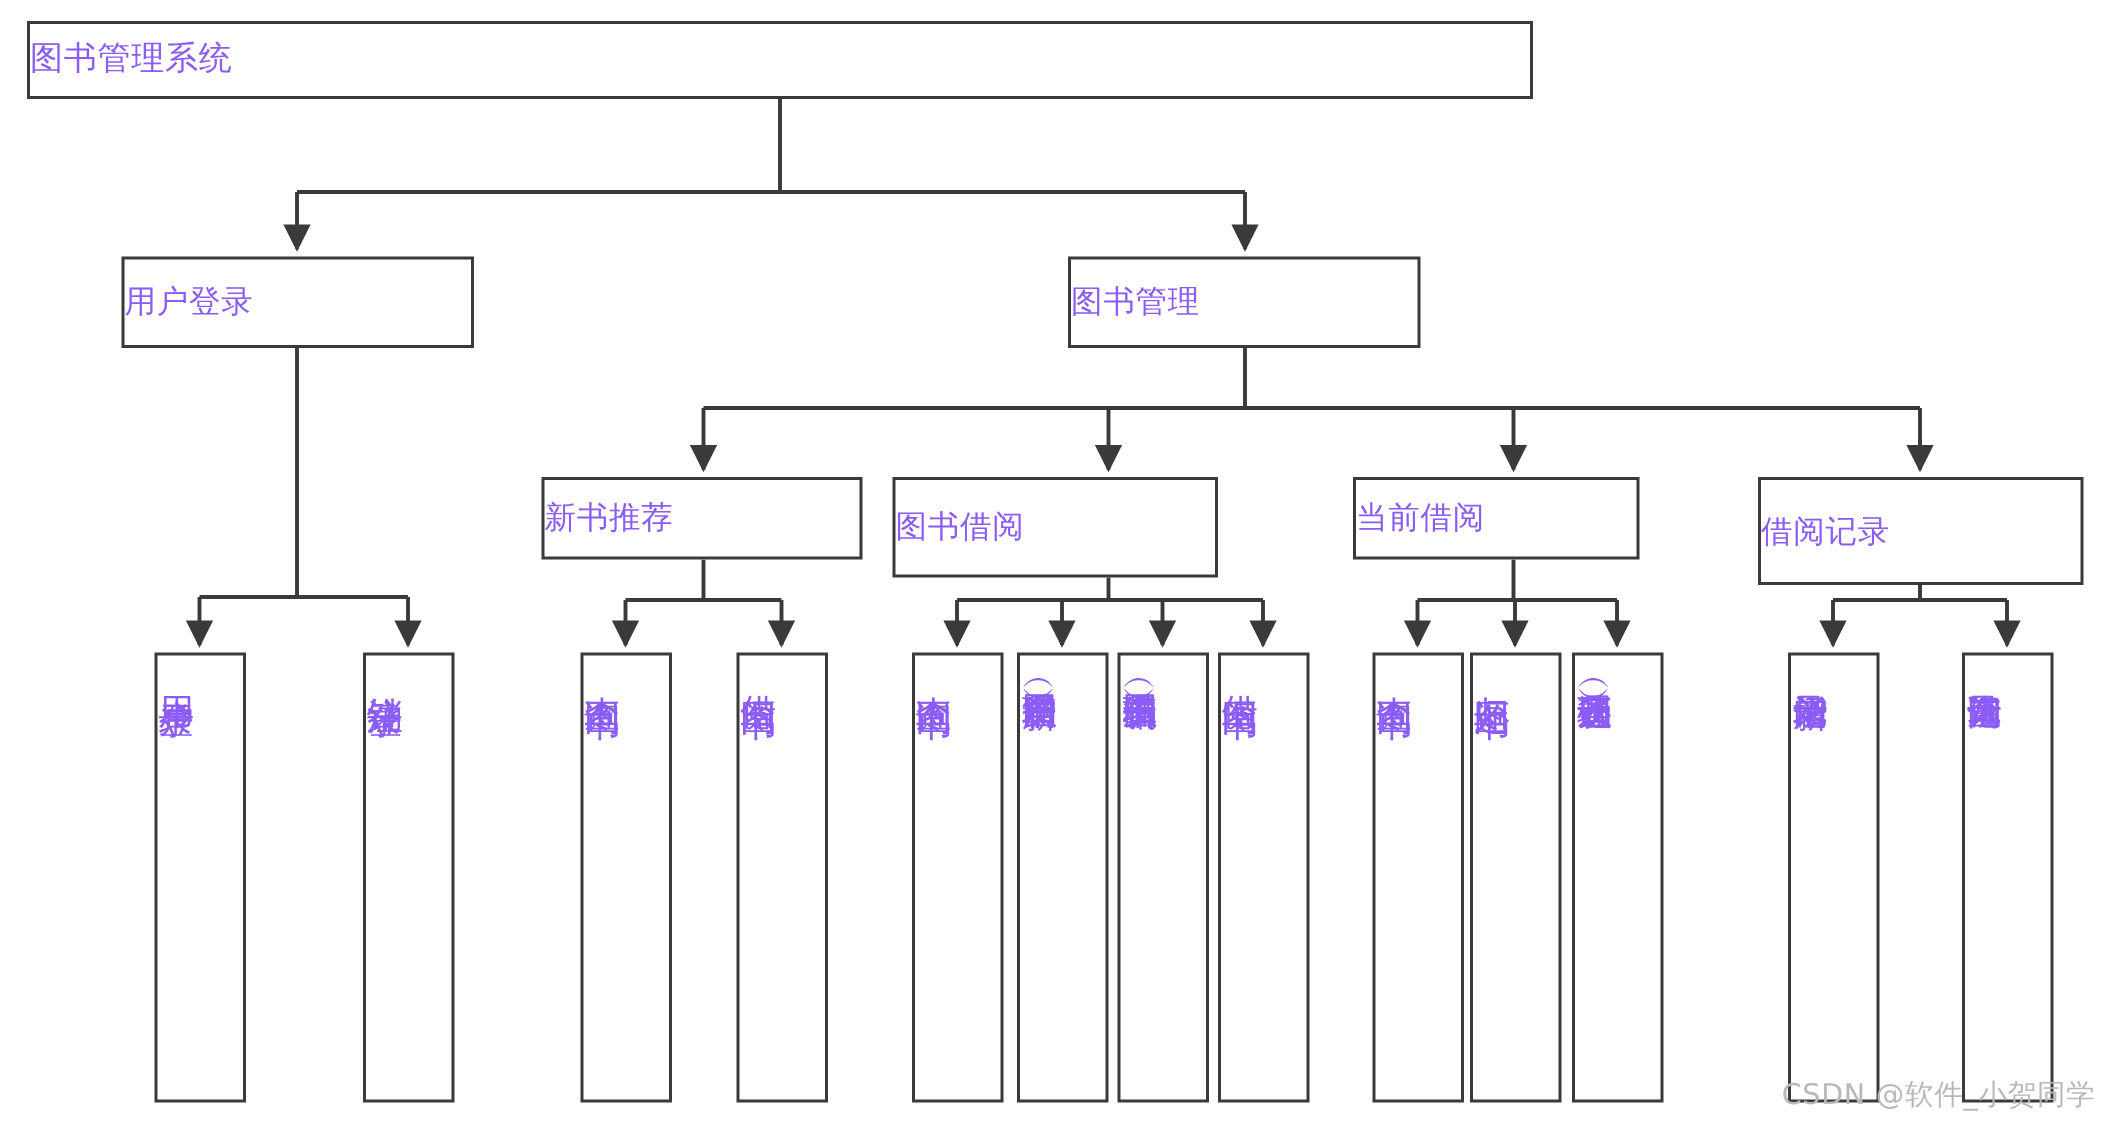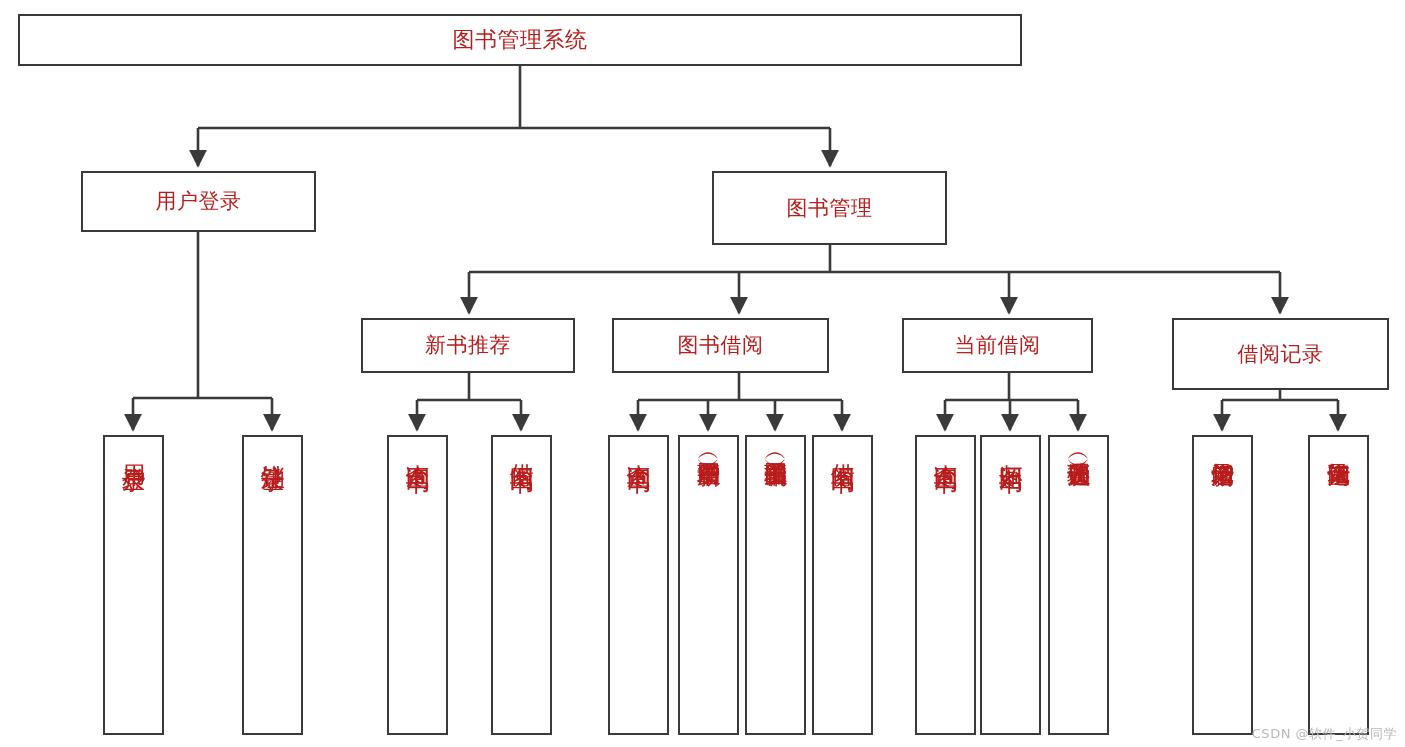--- a/index.html
+++ b/index.html
@@ -26,22 +26,22 @@
     height: 747px;
     pointer-events: none;
   }
   .node {
     position: absolute;
     box-sizing: border-box;
     background: #ffffff;
     border: 2px solid #3a3a3a;
     display: flex;
     align-items: center;
-    justify-content: center;
-    color: #b91c1c;
+    justify-content: flex-start;
+    color: #8b5cf6;
     z-index: 2;
   }
   .node .label {
     display: block;
     text-align: center;
     line-height: 1.18;
     letter-spacing: 0.5px;
   }
   
   .node.horiz .label {
@@ -65,21 +65,21 @@
     white-space: nowrap;
   }
   .node.vert.tall-text .label {
     font-size: 23px;
     letter-spacing: 0px;
   }
   .watermark {
     position: absolute;
     right: 8px;
     bottom: 4px;
-    font-size: 13px;
+    font-size: 19px;
     color: #b9b9b9;
     letter-spacing: 0.5px;
     white-space: nowrap;
     z-index: 3;
   }
 </style>
 </head>
 <body>
 
 <div id="canvas">
@@ -135,29 +135,29 @@
   </svg>
 
   <div class="node horiz root" style="left:18px; top:14px; width:1004px; height:52px;">
     <span class="label">图书管理系统</span>
   </div>
 
   <div class="node horiz" style="left:81px; top:171px; width:235px; height:61px;">
     <span class="label">用户登录</span>
   </div>
 
-  <div class="node horiz" style="left:712px; top:171px; width:235px; height:74px;">
+  <div class="node horiz" style="left:712px; top:171px; width:235px; height:61px;">
     <span class="label">图书管理</span>
   </div>
 
   <div class="node horiz" style="left:361px; top:318px; width:214px; height:55px;">
     <span class="label">新书推荐</span>
   </div>
 
-  <div class="node horiz" style="left:612px; top:318px; width:217px; height:55px;">
+  <div class="node horiz" style="left:595px; top:318px; width:217px; height:67px;">
     <span class="label">图书借阅</span>
   </div>
 
   <div class="node horiz" style="left:902px; top:318px; width:191px; height:55px;">
     <span class="label">当前借阅</span>
   </div>
 
   <div class="node horiz" style="left:1172px; top:318px; width:217px; height:72px;">
     <span class="label">借阅记录</span>
   </div>

